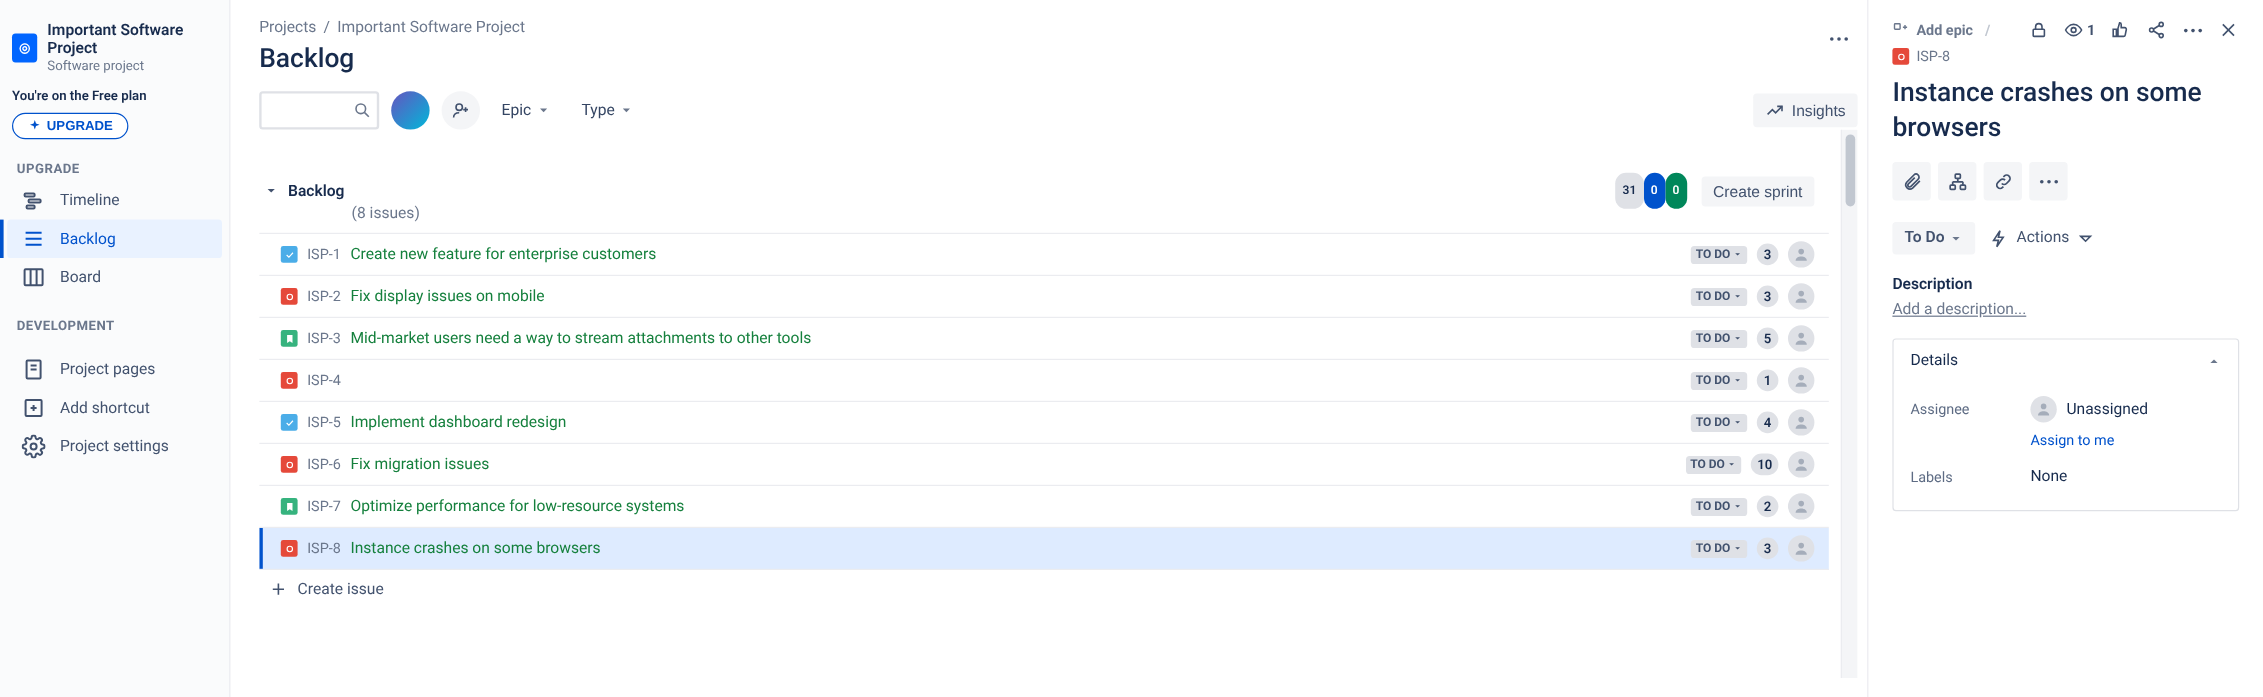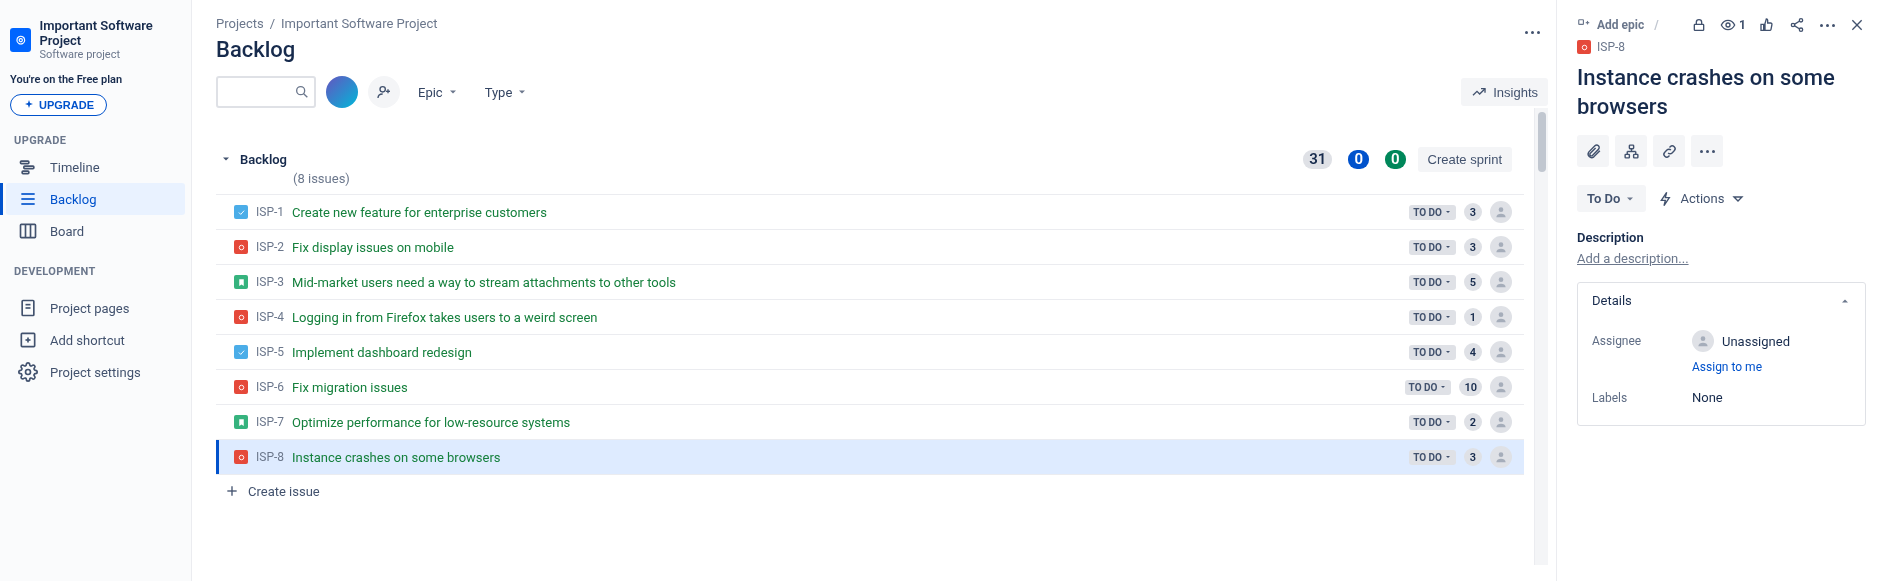--- a/index.html
+++ b/index.html
@@ -57,21 +57,21 @@
 .more-dots span{width:3px;height:3px;border-radius:50%;background:#42526E;display:block;}
 .header-right{display:flex;justify-content:flex-end;gap:4px; align-items:flex-start;}
 .header-top{display:flex;justify-content:space-between;align-items:flex-start;}
 
 .backlog-scroll { margin-top:16px; overflow:auto; flex:1; padding-right:10px;}
 .group-header { display:flex; align-items:center; padding:8px 12px 8px 4px;}
 .group-header .chev{width:12px;height:12px;fill:#42526E;margin-right:8px;}
 .group-header .name{font-size:13px;font-weight:600;color:#172B4D;margin-right:6px;}
 .group-header .count{font-size:13px;color:#6B778C;margin-top:39px;}
 .group-header .spacer{flex:1;}
-.pill {display:inline-flex;align-items:center;justify-content:center;min-width:18px;height:19px;padding:0 6px;border-radius:9px;font-size:15px;font-weight:600;margin-left:16px;}
+.pill {display:inline-flex;align-items:center;justify-content:center;min-width:18px;height:30px;padding:0 6px;border-radius:9px;font-size:10px;font-weight:600;margin-left:0;}
 .pill.gray{background:#DFE1E6;color:#172B4D;}
 .pill.blue{background:#0052CC;color:#fff;}
 .pill.green{background:#00875A;color:#fff;}
 .create-sprint { background:#F4F5F7; border:none; padding:5px 10px; border-radius:3px; font-size:13px; color:#42526E; margin-left:12px; cursor:pointer;}
 .issue-list { border-top:1px solid #EBECF0;}
 .issue-row { display:flex; align-items:center; padding:6px 12px 6px 18px; border-bottom:1px solid #EBECF0; gap:8px; cursor:pointer; font-size:13px;}
 .issue-row.selected { background:#DEEBFF; position:relative;}
 .issue-row.selected::before{content:"";position:absolute;left:0;top:0;bottom:0;width:3px;background:#0052CC;}
 .issue-type-icon{width:14px;height:14px;border-radius:2px;display:flex;align-items:center;justify-content:center;flex-shrink:0;}
 .issue-type-icon.task{background:#4BADE8;}
@@ -346,21 +346,20 @@
                 </svg>
               </div>
             </div>
             <div class="issue-row">
               <div class="issue-type-icon bug">
                 <svg viewBox="0 0 24 24">
                   <circle cx="12" cy="12" r="6"></circle>
                 </svg>
               </div>
               <span class="issue-key">ISP-4</span>
-              <span class="issue-summary">Logging in from Firefox takes users to a weird screen</span>
               <div class="grow"></div>
               <div class="status-lozenge">
                 <span>TO DO</span>
                 <svg viewBox="0 0 24 24">
                   <path d="M6 9l6 6 6-6z"></path>
                 </svg>
               </div>
               <div class="estimate">1</div>
               <div class="assignee-ph">
                 <svg viewBox="0 0 24 24">

